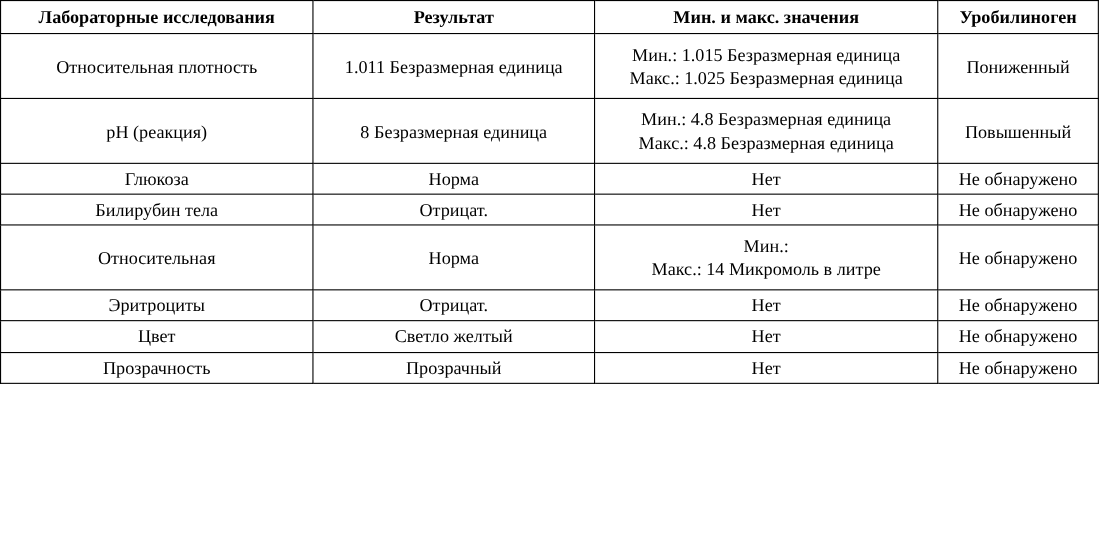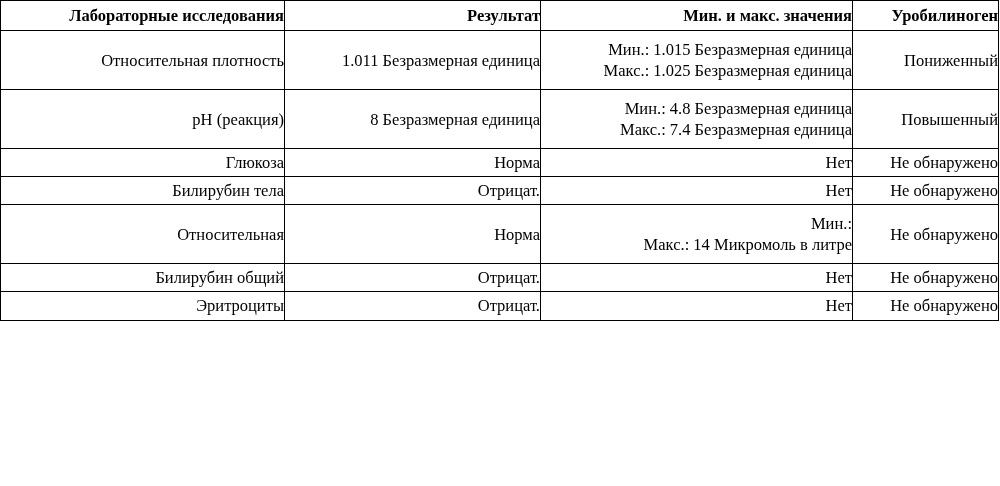--- a/index.html
+++ b/index.html
@@ -22,25 +22,25 @@
   }
   table.lab-table {
     border-collapse: collapse;
     width: 998px;
     margin: 0;
     table-layout: fixed;
   }
   table.lab-table th,
   table.lab-table td {
     border: 1px solid #000000;
-    padding: 3px 0;
+    padding: 3px 7px;
     vertical-align: middle;
     font-size: 16.5px;
     line-height: 1.28;
-    text-align: right;
+    text-align: center;
   }
   table.lab-table th {
     font-weight: bold;
     font-size: 16.5px;
     padding-top: 4px;
     padding-bottom: 4px;
   }
   col.c-name  { width: 284px; }
   col.c-res   { width: 256px; }
   col.c-range { width: 312px; }
@@ -79,21 +79,21 @@
           <span class="line">Макс.: 1.025 Безразмерная единица</span>
         </td>
         <td>Пониженный</td>
       </tr>
 
       <tr class="two-line">
         <td>pH (реакция)</td>
         <td>8 Безразмерная единица</td>
         <td class="range-lines">
           <span class="line">Мин.: 4.8 Безразмерная единица</span>
-          <span class="line">Макс.: 7.4 Безразмерная единица</span>
+          <span class="line">Макс.: 4.8 Безразмерная единица</span>
         </td>
         <td>Повышенный</td>
       </tr>
 
 
 
 
       <tr>
         <td>Глюкоза</td>
         <td>Норма</td>
@@ -111,31 +111,37 @@
       <tr class="two-line">
         <td>Относительная</td>
         <td>Норма</td>
         <td class="range-lines">
           <span class="line">Мин.:</span>
           <span class="line">Макс.: 14 Микромоль в литре</span>
         </td>
         <td>Не обнаружено</td>
       </tr>
 
-      <tr>
-        <td>Билирубин общий</td>
-        <td>Отрицат.</td>
-        <td>Нет</td>
-        <td>Не обнаружено</td>
-      </tr>
 
       <tr>
         <td>Эритроциты</td>
         <td>Отрицат.</td>
         <td>Нет</td>
         <td>Не обнаружено</td>
       </tr>
 
+      <tr>
+        <td>Цвет</td>
+        <td>Светло желтый</td>
+        <td>Нет</td>
+        <td>Не обнаружено</td>
+      </tr>
 
+      <tr>
+        <td>Прозрачность</td>
+        <td>Прозрачный</td>
+        <td>Нет</td>
+        <td>Не обнаружено</td>
+      </tr>
 
     </tbody>
   </table>
 </div>
 
 </body></html>

